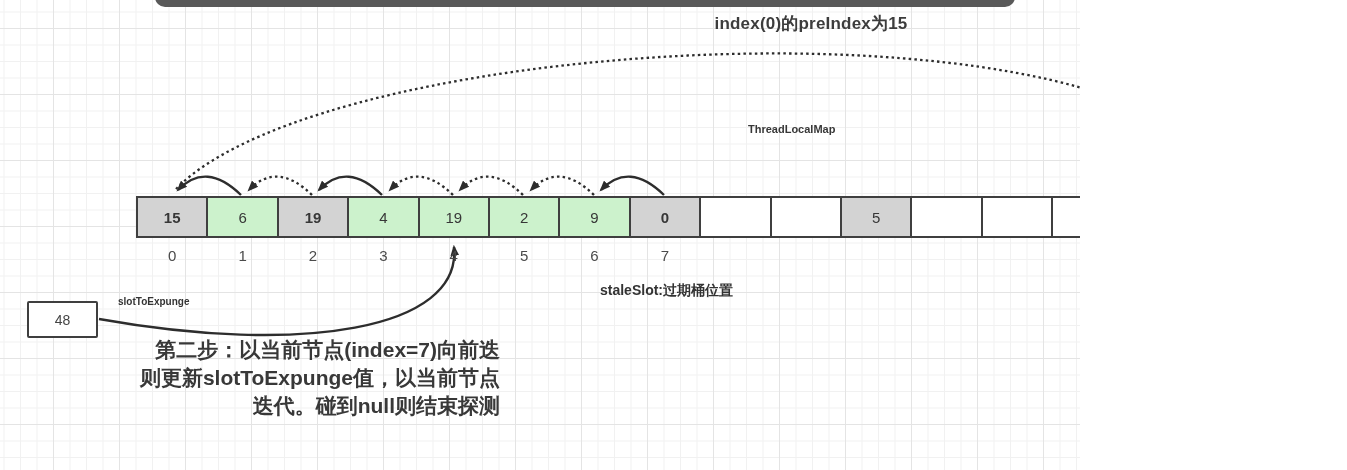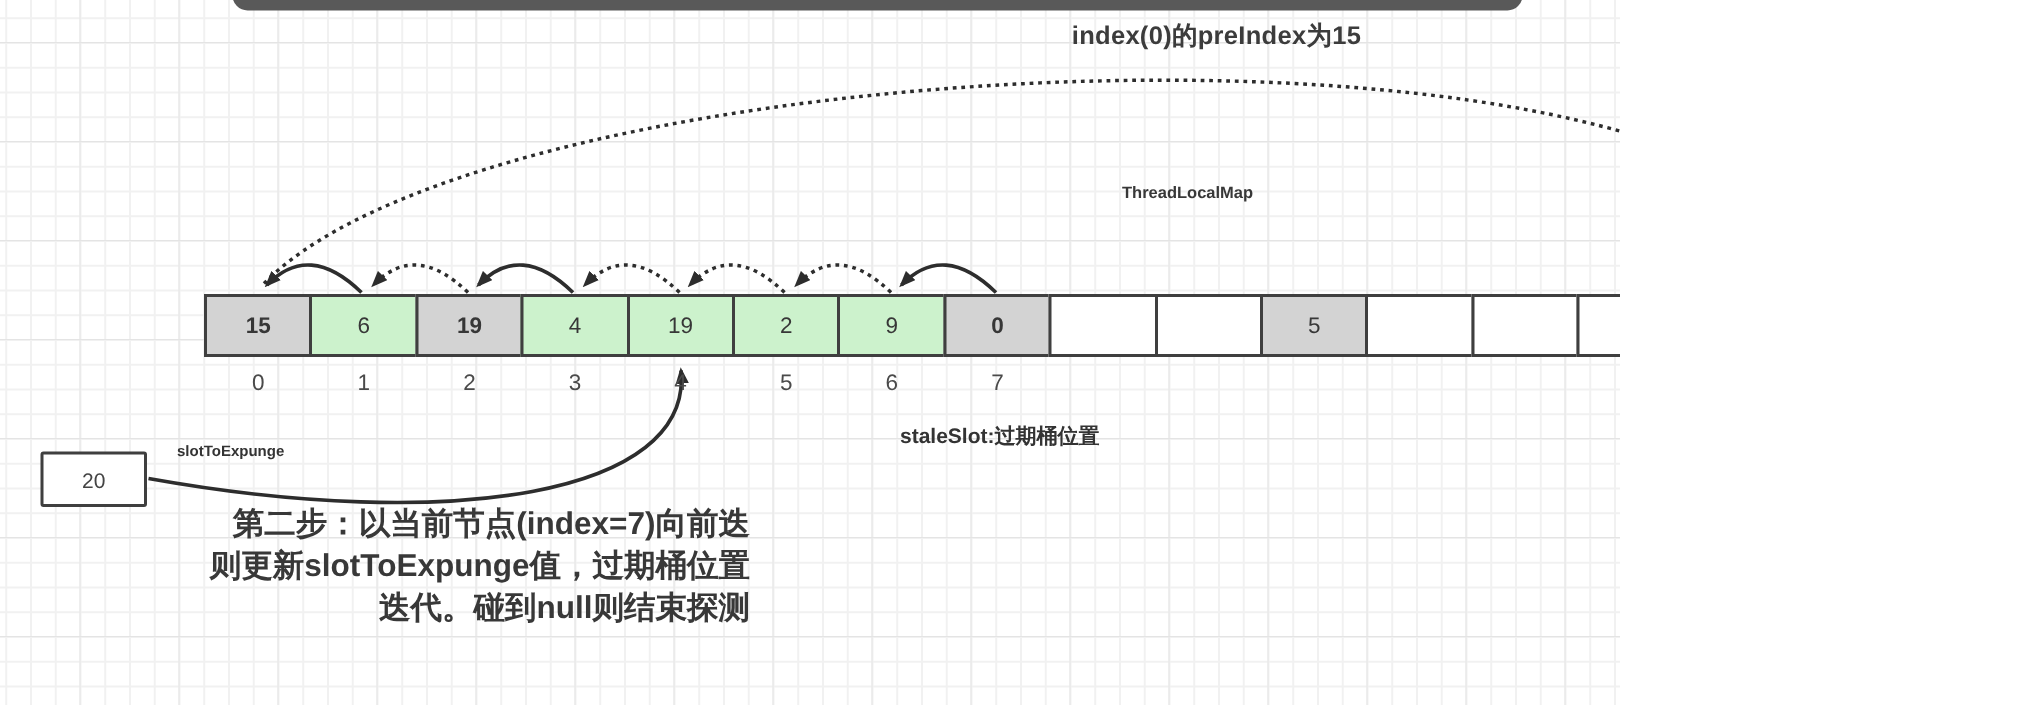--- a/index.html
+++ b/index.html
@@ -202,21 +202,21 @@
           <span class="val"></span>
         </div>
         <div class="idx">15</div>
       </div>
     </div>
 
   <div class="slot-label">slotToExpunge</div>
 
   <div class="stale-label">staleSlot:过期桶位置</div>
 
-  <div class="callout-box">20</div>
+  <div class="callout-box">48</div>
 
   <div class="note">
     <div>第二步：以当前节点(index=7)向前迭</div>
-    <div>则更新slotToExpunge值，过期桶位置</div>
+    <div>则更新slotToExpunge值，以当前节点</div>
     <div>迭代。碰到null则结束探测</div>
   </div>
 
 </div>
 
 </body></html>

